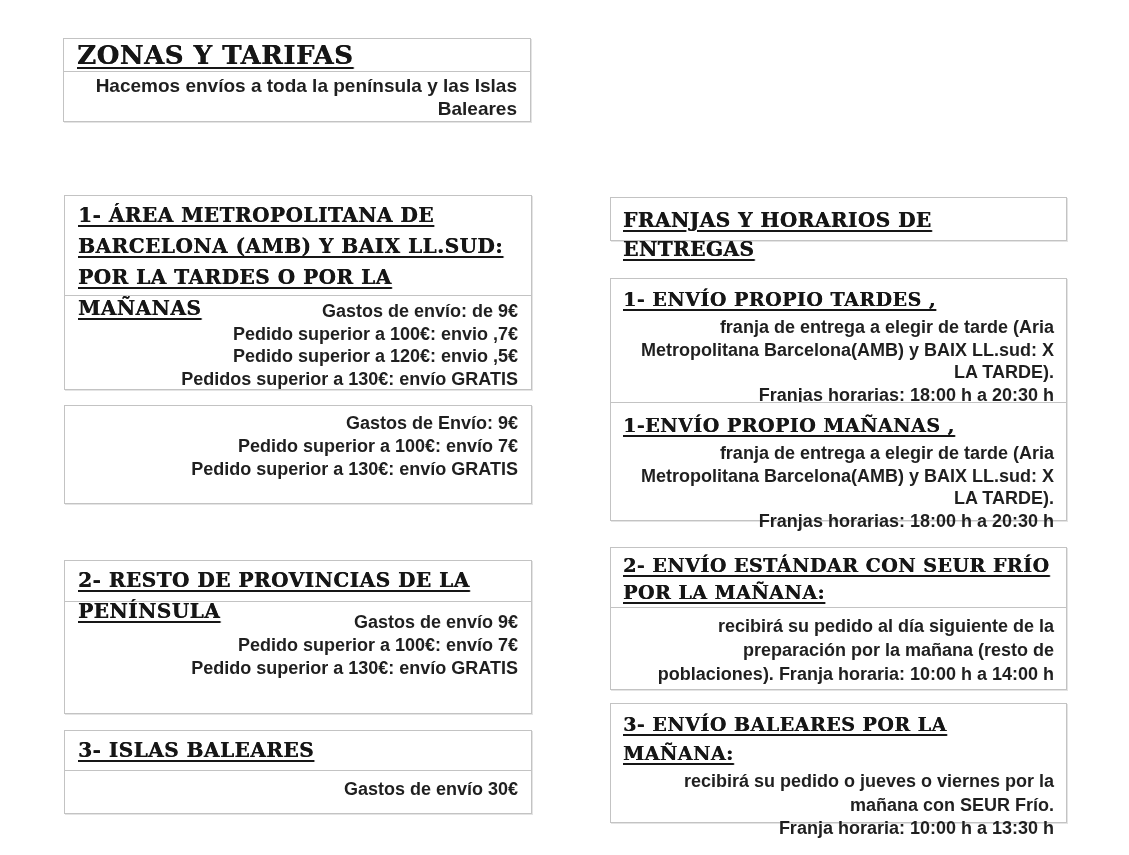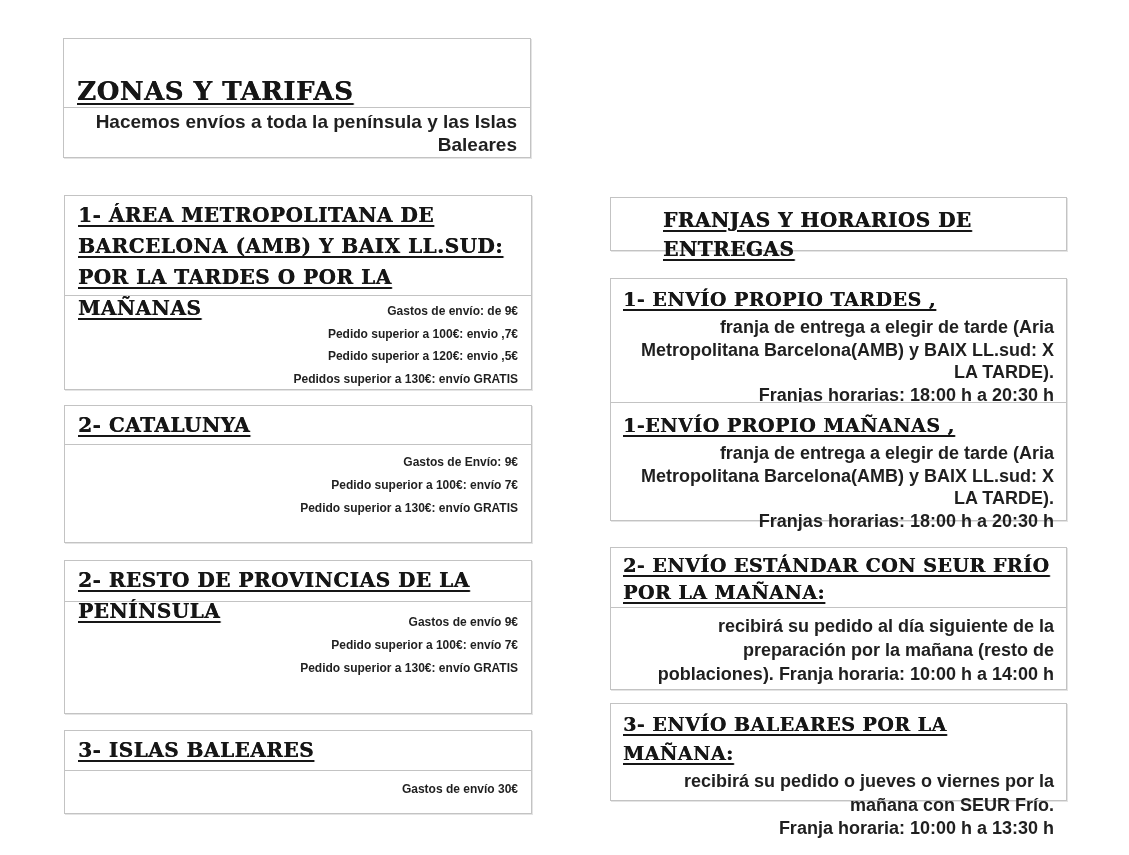--- a/index.html
+++ b/index.html
@@ -33,26 +33,26 @@
   .box-body {
     font-family: "Liberation Sans", sans-serif;
     font-weight: bold;
     color: #1f1f1f;
     text-align: right;
   }
   .line { white-space: pre-wrap; }
 
   
   .title-box { left: 63px; top: 38px; width: 468px; }
-  .title-box .box-header { height: 33px; padding: 1px 13px 11px; font-size: 26px; line-height: 31px; margin-top: 36px; }
+  .title-box .box-header { height: 33px; padding: 1px 13px 11px; font-size: 26px; line-height: 31px; }
   .title-box .box-body { height: 49px; padding: 2px 13px 0; font-size: 19px; line-height: 23px; }
 
   .lbox { left: 64px; width: 468px; }
   .lbox .box-header { padding: 4px 13px 2px; font-size: 20px; line-height: 31px; }
-  .lbox .box-body { padding: 4px 13px; font-size: 12px; line-height: 22.5px; }
+  .lbox .box-body { padding: 4px 13px; font-size: 18px; line-height: 22.5px; }
 
   #lbox1 { top: 195px; }
   #lbox1 .box-header { height: 100px; }
   #lbox1 .box-body { height: 93px; }
 
   #lbox2 { top: 405px; }
   #lbox2 .box-header { height: 39px; line-height: 30px; }
   #lbox2 .box-body { height: 97px; padding-top: 6px; line-height: 23px; }
 
   #lbox3 { top: 560px; }
@@ -61,32 +61,32 @@
 
   #lbox4 { top: 730px; }
   #lbox4 .box-header { height: 40px; line-height: 30px; }
   #lbox4 .box-body { height: 42px; padding-top: 7px; }
 
   
   .rbox { left: 610px; width: 457px; }
   .rbox .box-header { padding: 6px 12px 0; font-size: 19px; line-height: 29px; }
   .rbox .box-body { padding: 2px 12px; font-size: 18px; line-height: 22.5px; }
 
-  #rheader { top: 197px; height: 54px; padding-left: 40px; }
+  #rheader { top: 197px; height: 44px; }
   #rheader .box-header { font-size: 20px; padding-top: 8px; }
 
   #rbox1 { top: 278px; height: 125px; }
   #rbox2 { top: 402px; height: 119px; }
   #rbox2 .box-header { padding-top: 8px; }
 
   #rbox3 { top: 547px; height: 143px; }
   #rbox3 .box-header { height: 60px; padding-top: 4px; line-height: 27px; }
   #rbox3 .box-body { padding-top: 6px; line-height: 24px; }
 
-  #rbox4 { top: 703px; height: 98px; }
+  #rbox4 { top: 703px; height: 120px; }
   #rbox4 .box-body { line-height: 23.5px; }
 </style>
 </head>
 <body>
 
 <section class="box title-box divided">
   <div class="box-header">
     <span class="decor">ZONAS Y TARIFAS</span>
   </div>
   <div class="box-body">Hacemos envíos a toda la península y las Islas Baleares</div>
@@ -98,23 +98,20 @@
   </div>
   <div class="box-body">
     <div class="line">Gastos de envío: de 9€</div>
     <div class="line">Pedido superior a 100€: envio ,7€</div>
     <div class="line">Pedido superior a 120€: envio ,5€</div>
     <div class="line">Pedidos superior a 130€: envío GRATIS</div>
   </div>
 </section>
 
 <section class="box lbox divided" id="lbox2">
-  <div class="box-header">
-    <span class="decor">2- CATALUNYA</span>
-  </div>
   <div class="box-body">
     <div class="line">Gastos de Envío: 9€</div>
     <div class="line">Pedido superior a 100€: envío 7€</div>
     <div class="line">Pedido superior a 130€: envío GRATIS</div>
   </div>
 </section>
 
 <section class="box lbox divided" id="lbox3">
   <div class="box-header">
     <span class="decor">2- RESTO DE PROVINCIAS DE LA PENÍNSULA</span>

